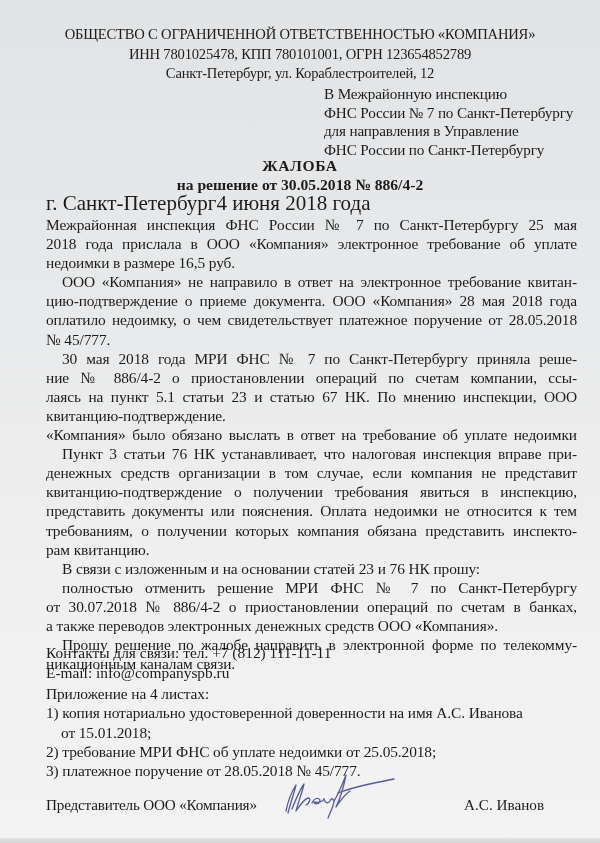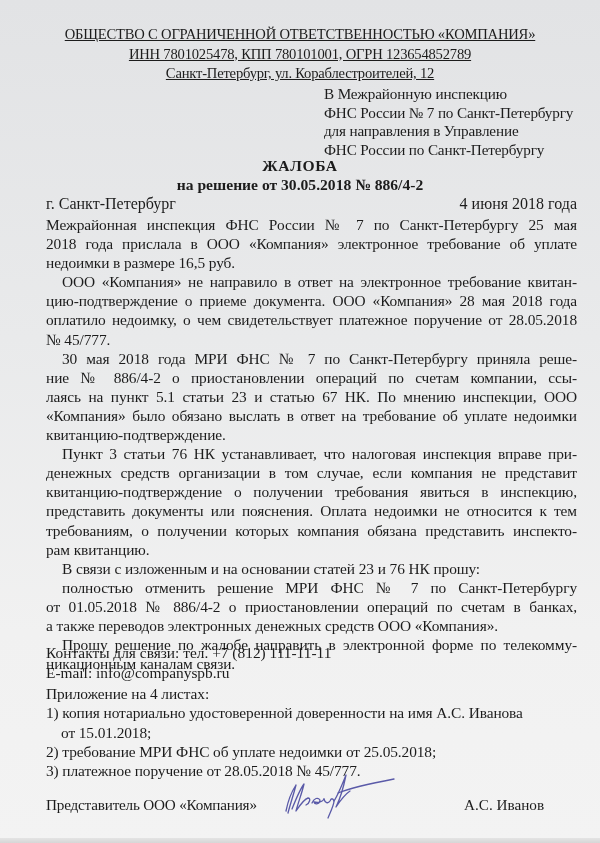--- a/index.html
+++ b/index.html
@@ -30,21 +30,21 @@
     .header-block {
       position: absolute;
       top: 25px;
       left: 0;
       width: 600px;
       text-align: center;
       font-size: 14.6px;
       line-height: 19.5px;
       letter-spacing: -0.2px;
     }
-    .header-block div { white-space: nowrap; text-decoration: underline; }
+    .header-block div { white-space: nowrap; }
     .recipient {
       position: absolute;
       left: 316px;
       top: 85px;
       font-size: 15.2px;
       line-height: 18.6px;
       letter-spacing: -0.15px;
     }
     .recipient div { white-space: nowrap; margin-left: 8px; }
     .title-block {
@@ -56,24 +56,24 @@
       font-weight: bold;
       font-size: 15.6px;
       line-height: 19px;
     }
     .title-block .t1 { letter-spacing: 0.6px; }
     .place-date {
       position: absolute;
       left: 46px;
       width: 531px;
       top: 194px;
-      font-size: 16px;
+      font-size: 21px;
       line-height: 19px;
       display: flex;
-      justify-content: space-between;
+      justify-content: flex-start;
     }
     .body-text {
       position: absolute;
       left: 46px;
       top: 215px;
       width: 531px;
       font-size: 15.4px;
       line-height: 19.1px;
       letter-spacing: -0.1px;
     }
@@ -176,37 +176,37 @@
     <p class="para">
       <span class="line first-indent">ООО «Компания» не направило в ответ на электронное требование квитан-</span>
       <span class="line">цию-подтверждение о приеме документа. ООО «Компания» 28 мая 2018 года</span>
       <span class="line">оплатило недоимку, о чем свидетельствует платежное поручение от 28.05.2018</span>
       <span class="line last">№ 45/777.</span>
     </p>
     <p class="para">
       <span class="line first-indent">30 мая 2018 года МРИ ФНС № 7 по Санкт-Петербургу приняла реше-</span>
       <span class="line">ние № 886/4-2 о приостановлении операций по счетам компании, ссы-</span>
       <span class="line">лаясь на пункт 5.1 статьи 23 и статью 67 НК. По мнению инспекции, ООО</span>
+      <span class="line last">квитанцию-подтверждение.</span>
       <span class="line">«Компания» было обязано выслать в ответ на требование об уплате недоимки</span>
-      <span class="line last">квитанцию-подтверждение.</span>
     </p>
     <p class="para">
       <span class="line first-indent">Пункт 3 статьи 76 НК устанавливает, что налоговая инспекция вправе при-</span>
       <span class="line">денежных средств организации в том случае, если компания не представит</span>
       <span class="line">квитанцию-подтверждение о получении требования явиться в инспекцию,</span>
       <span class="line">представить документы или пояснения. Оплата недоимки не относится к тем</span>
       <span class="line">требованиям, о получении которых компания обязана представить инспекто-</span>
       <span class="line last">рам квитанцию.</span>
     </p>
     <p class="para">
       <span class="line first-indent last">В связи с изложенным и на основании статей 23 и 76 НК прошу:</span>
     </p>
     <p class="para">
       <span class="line first-indent">полностью отменить решение МРИ ФНС № 7 по Санкт-Петербургу</span>
-      <span class="line">от 01.05.2018 № 886/4-2 о приостановлении операций по счетам в банках,</span>
+      <span class="line">от 30.07.2018 № 886/4-2 о приостановлении операций по счетам в банках,</span>
       <span class="line last">а также переводов электронных денежных средств ООО «Компания».</span>
     </p>
     <p class="para">
       <span class="line first-indent">Прошу решение по жалобе направить в электронной форме по телекомму-</span>
       <span class="line last">никационным каналам связи.</span>
     </p>
   </div>
 
   <div class="contacts">
     <div>Контакты для связи: тел. +7 (812) 111-11-11</div>

